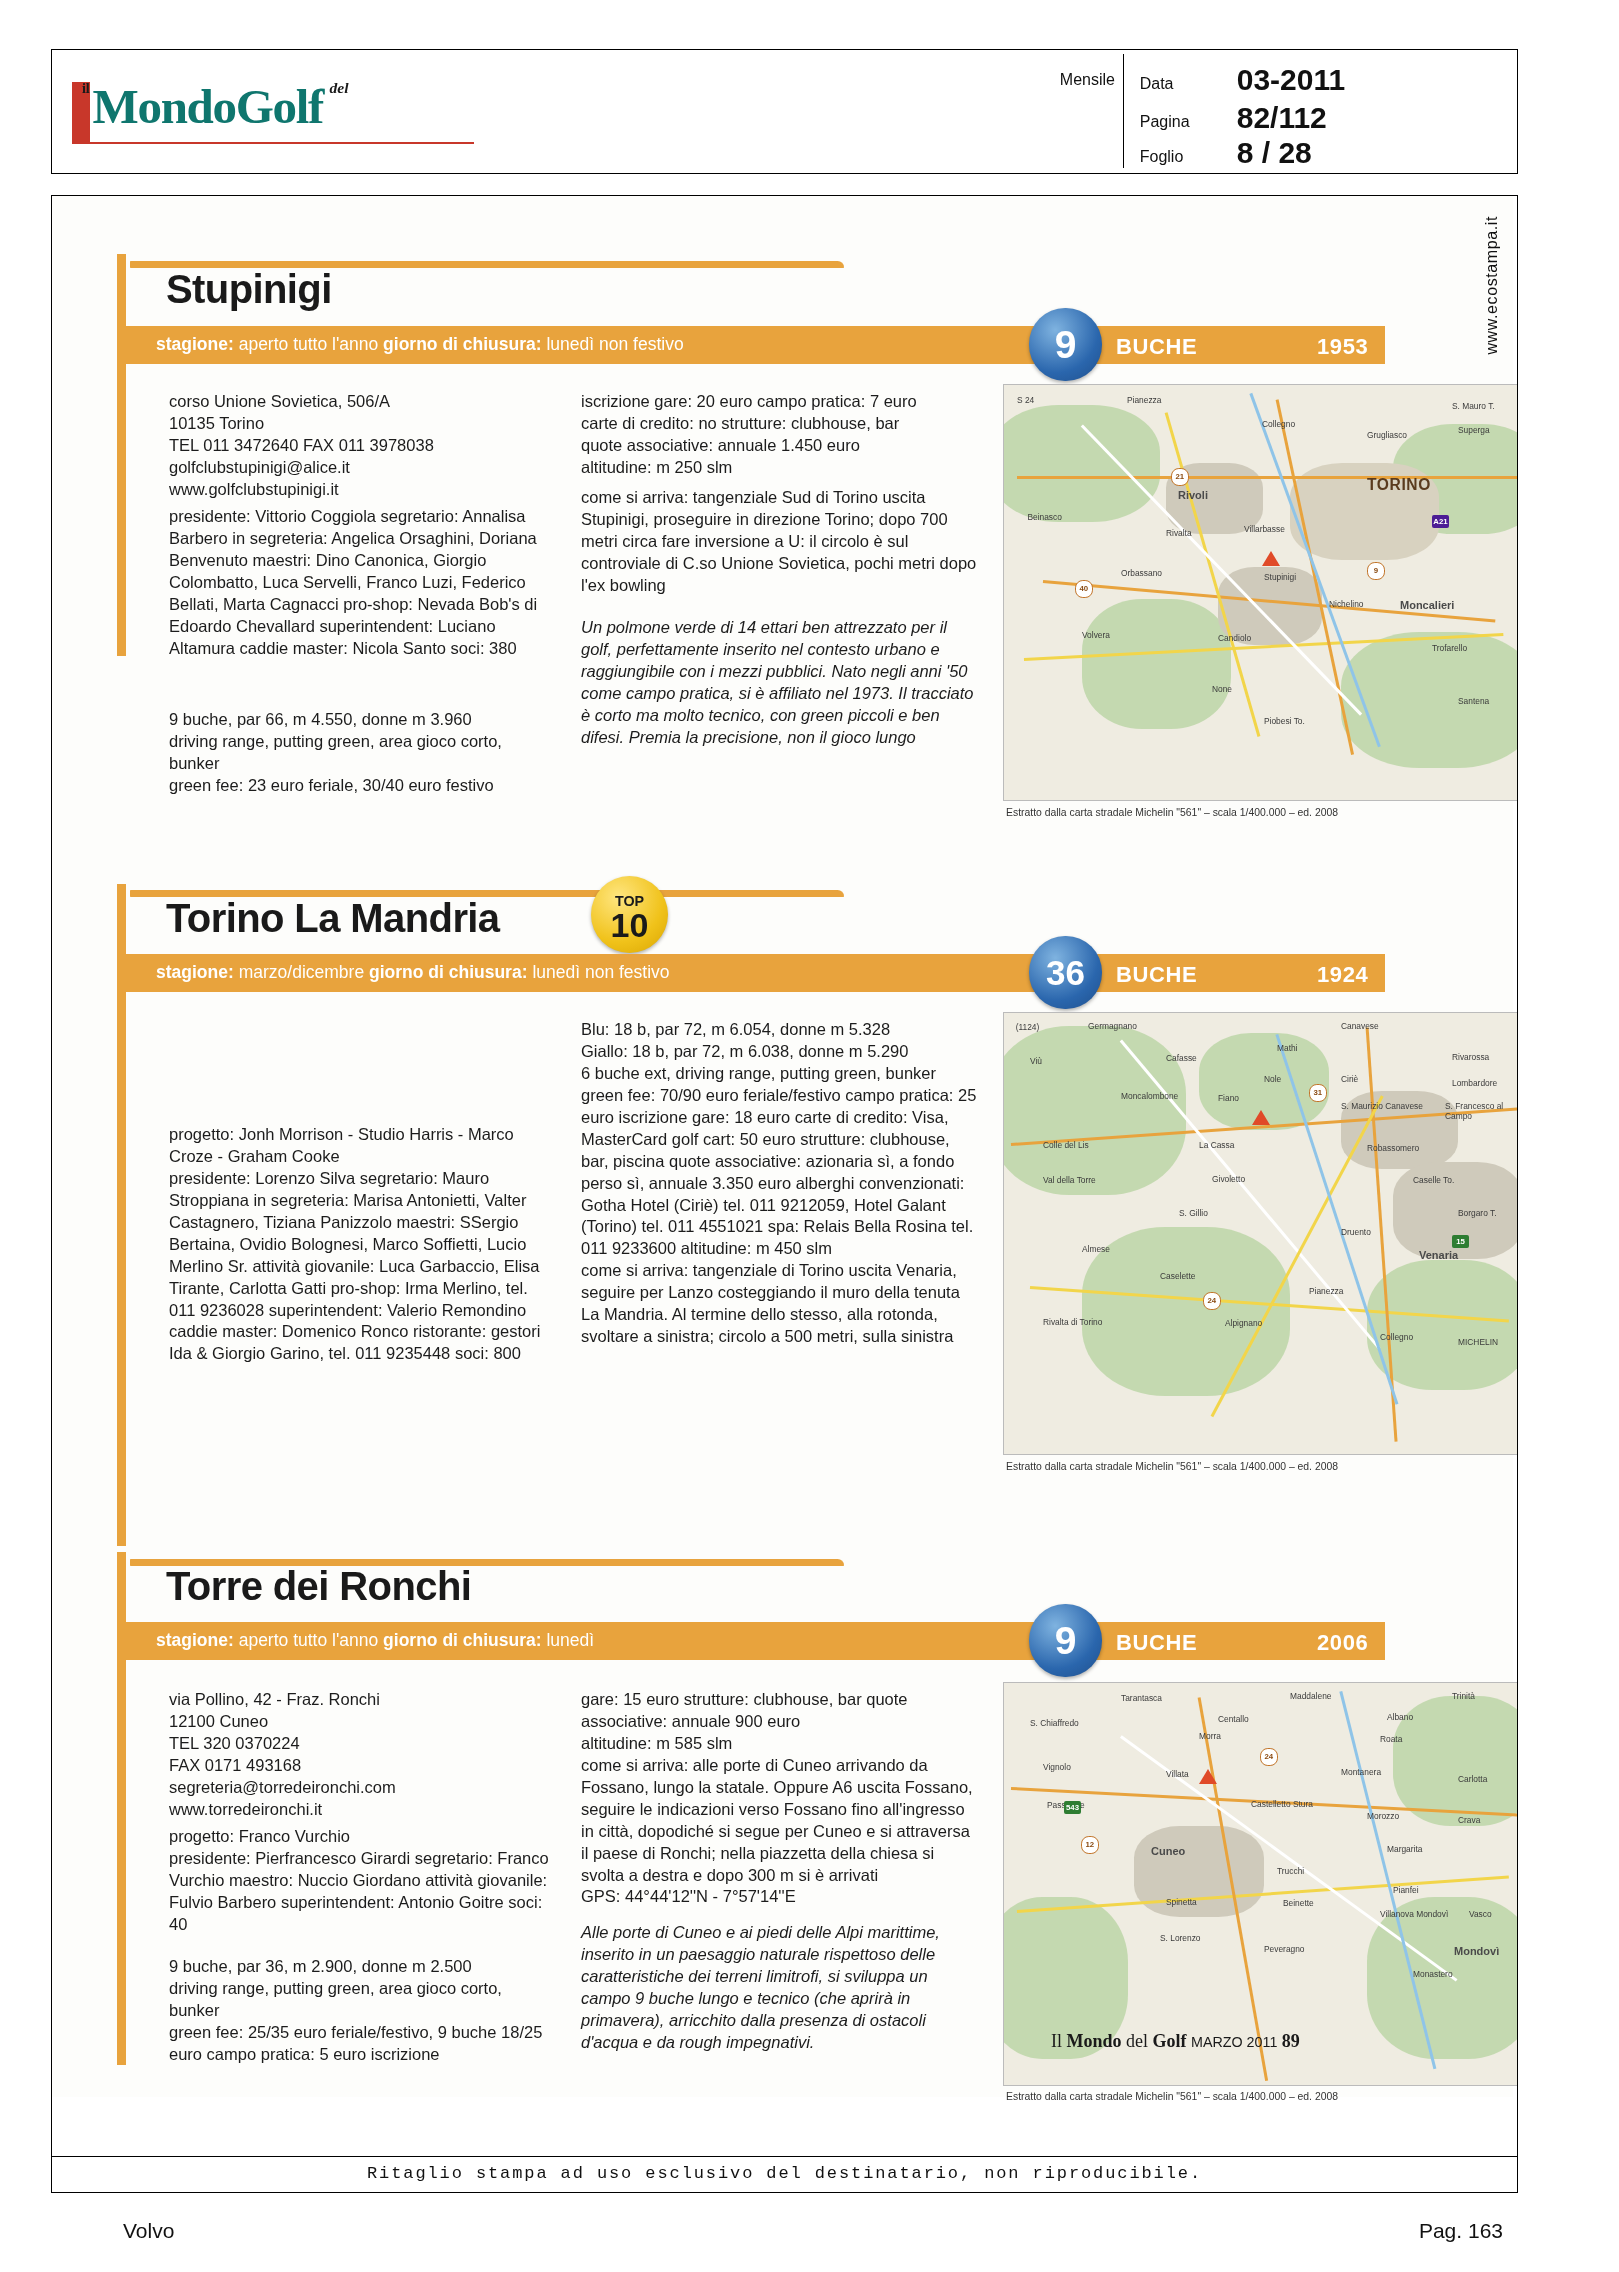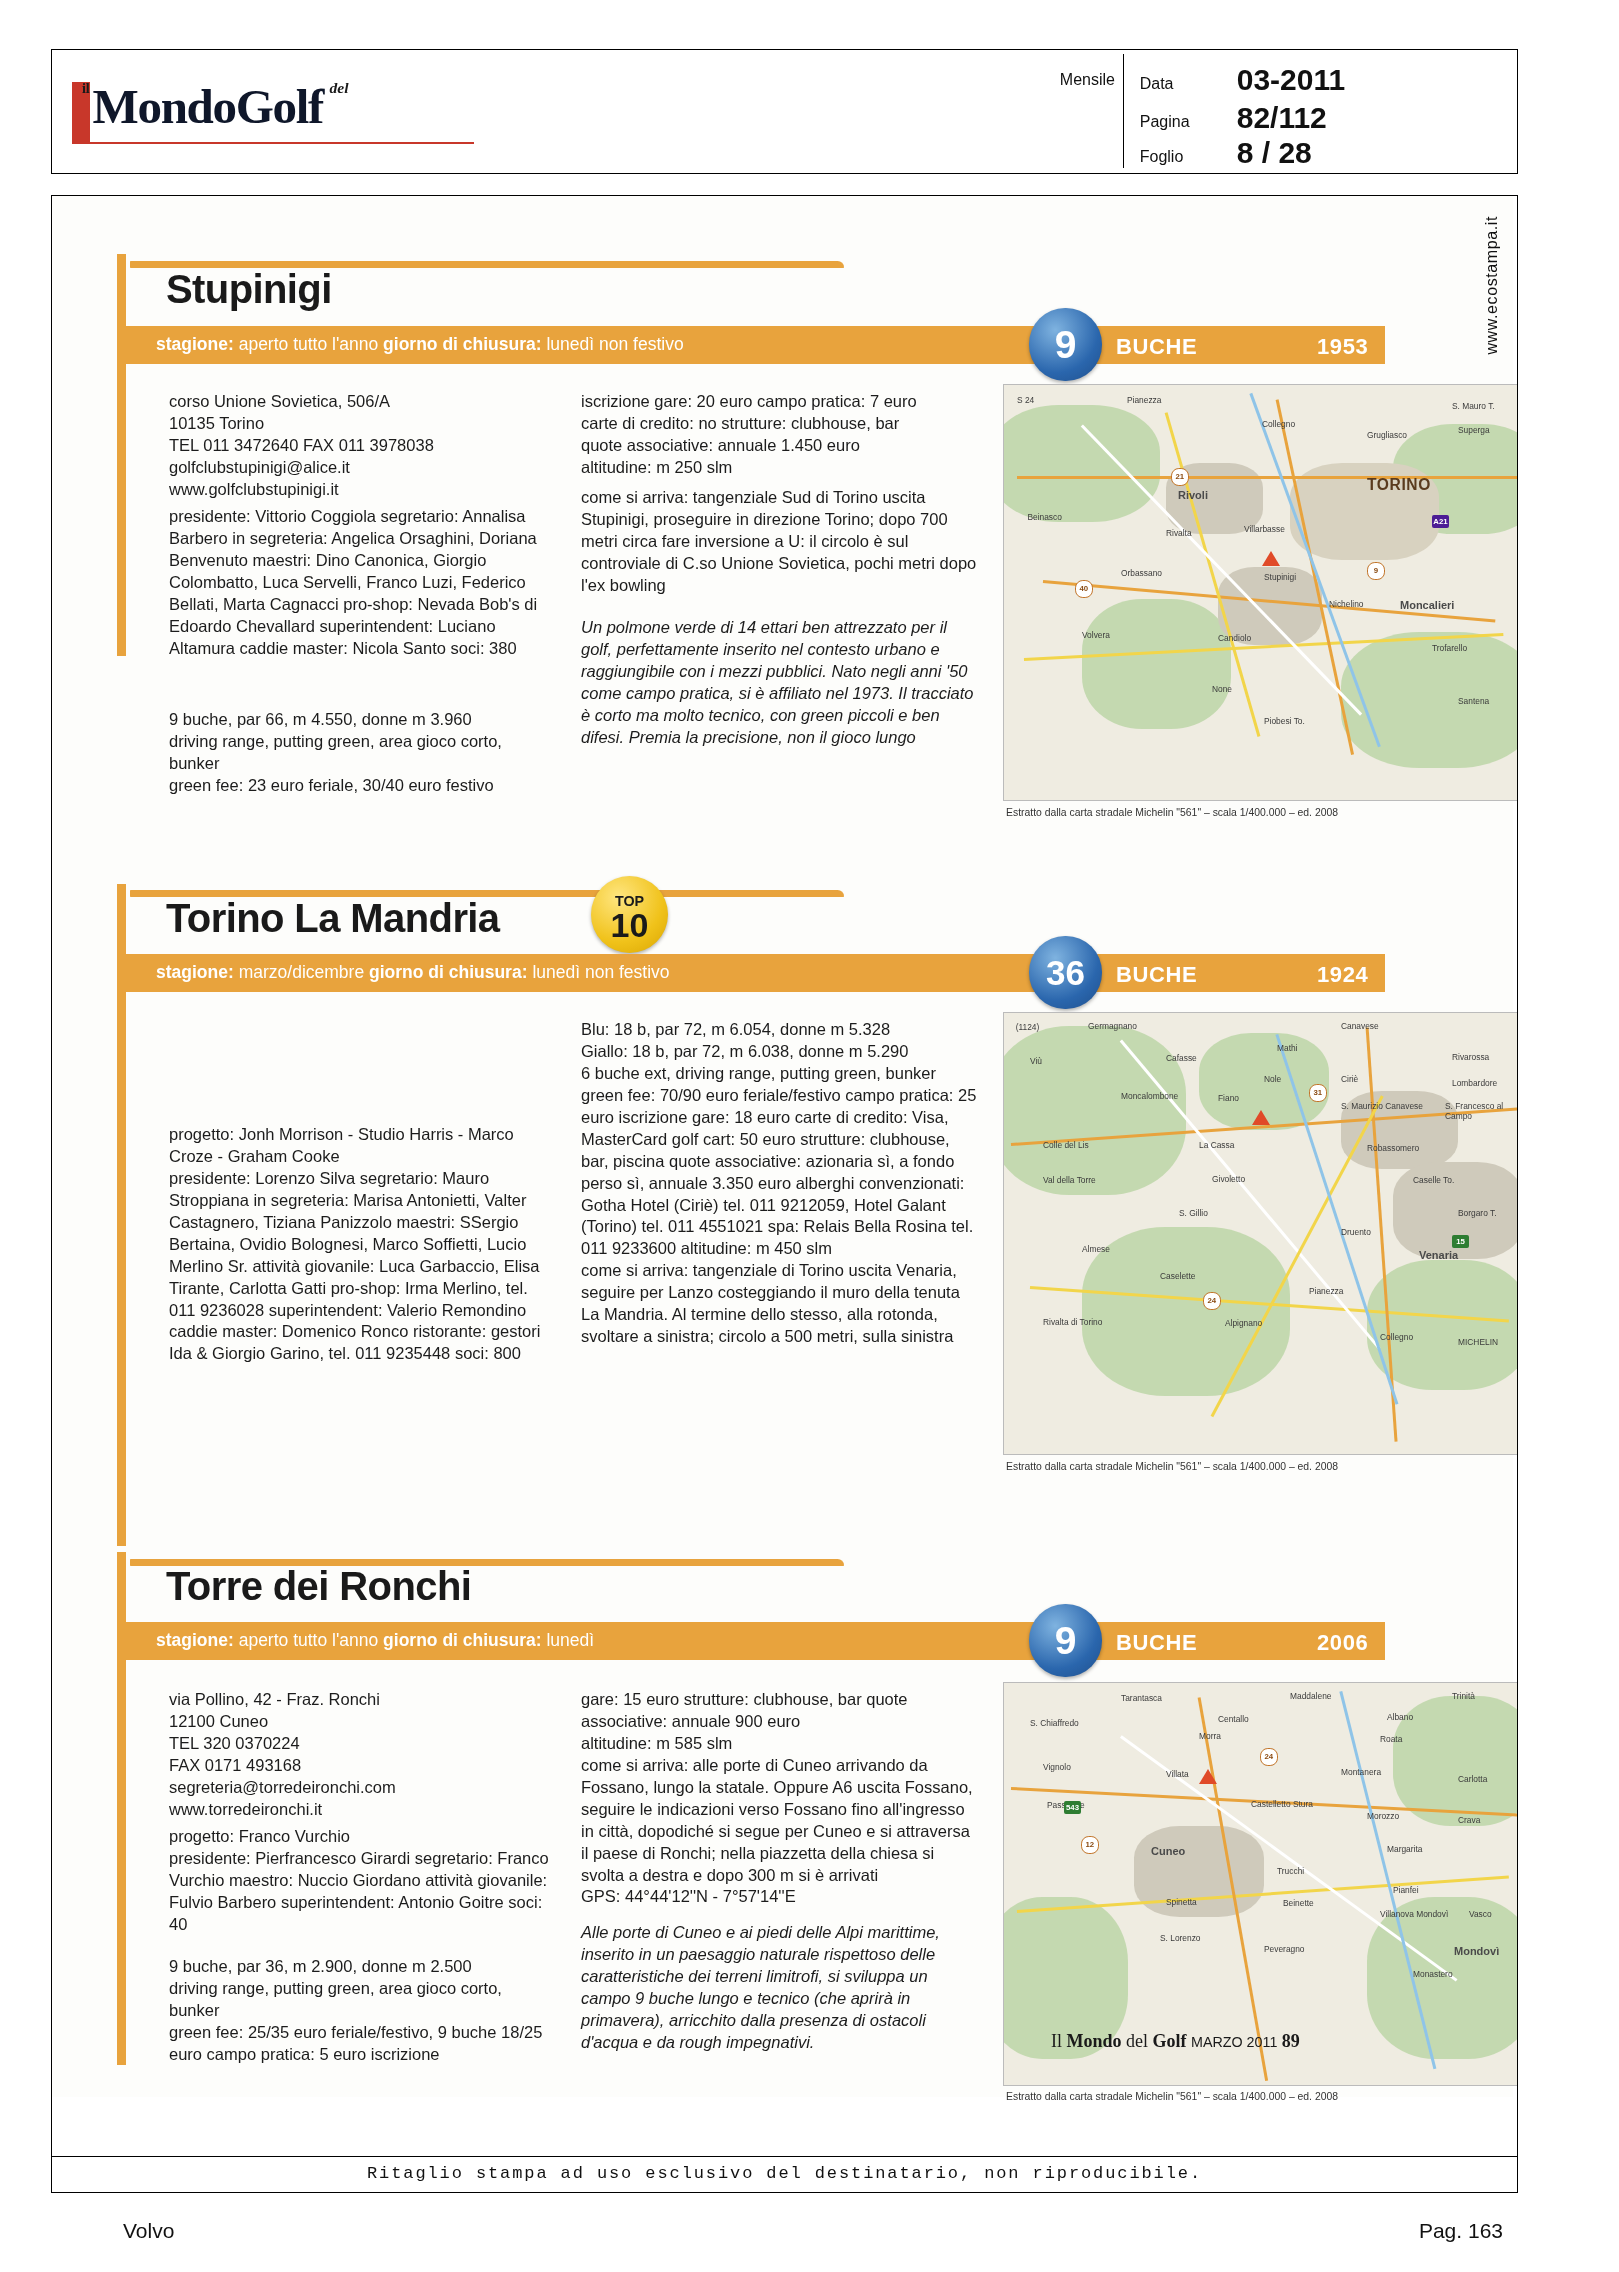--- a/index.html
+++ b/index.html
@@ -4,21 +4,21 @@
 <style>
   html,body{margin:0;padding:0;background:#fff;}
   body{font-family:"Liberation Sans", sans-serif;color:#1a1a1a;}
   .page{width:1620px;height:2273px;position:relative;background:#ffffff;overflow:hidden;}
 
   
   .clip-header{position:absolute;left:51px;top:49px;width:1465px;height:123px;border:1.9px solid #000;background:#fff;}
   .logo-box{position:absolute;left:19.5px;top:25px;width:409px;height:71px;}
   .logo-red{position:absolute;left:0;top:6.5px;width:402px;height:62px;background:#c8372a;}
   .logo-white{position:absolute;left:18px;top:0px;width:389px;height:67px;background:#fff;}
-  .logo-text{position:absolute;left:21px;top:2.6px;font-family:"Liberation Serif", serif;font-weight:bold;font-size:49px;letter-spacing:-1.3px;color:#0f172a;}
+  .logo-text{position:absolute;left:21px;top:2.6px;font-family:"Liberation Serif", serif;font-weight:bold;font-size:49px;letter-spacing:-1.3px;color:#0f766e;}
   .logo-sub{position:absolute;left:10.4px;top:5.2px;font-size:14.3px;font-weight:bold;color:#1a1a1a;font-family:"Liberation Serif",serif;}
   .logo-del{position:absolute;left:258px;top:3.9px;font-size:15.6px;font-style:italic;font-weight:bold;color:#1a1a1a;font-family:"Liberation Serif",serif;}
 
   .mensile{position:absolute;right:402px;top:21px;font-size:16px;color:#111;}
   .meta-box{position:absolute;right:3.9px;top:3.9px;width:389px;height:114px;border-left:1.9px solid #000;}
   .meta-row{position:absolute;left:15.6px;width:363px;height:36px;}
   .meta-label{position:absolute;left:0;top:11.7px;font-size:16px;color:#111;}
   .meta-value{position:absolute;left:97px;top:0px;font-size:30px;font-weight:bold;color:#111;font-family:"Liberation Sans",sans-serif;}
 
   

